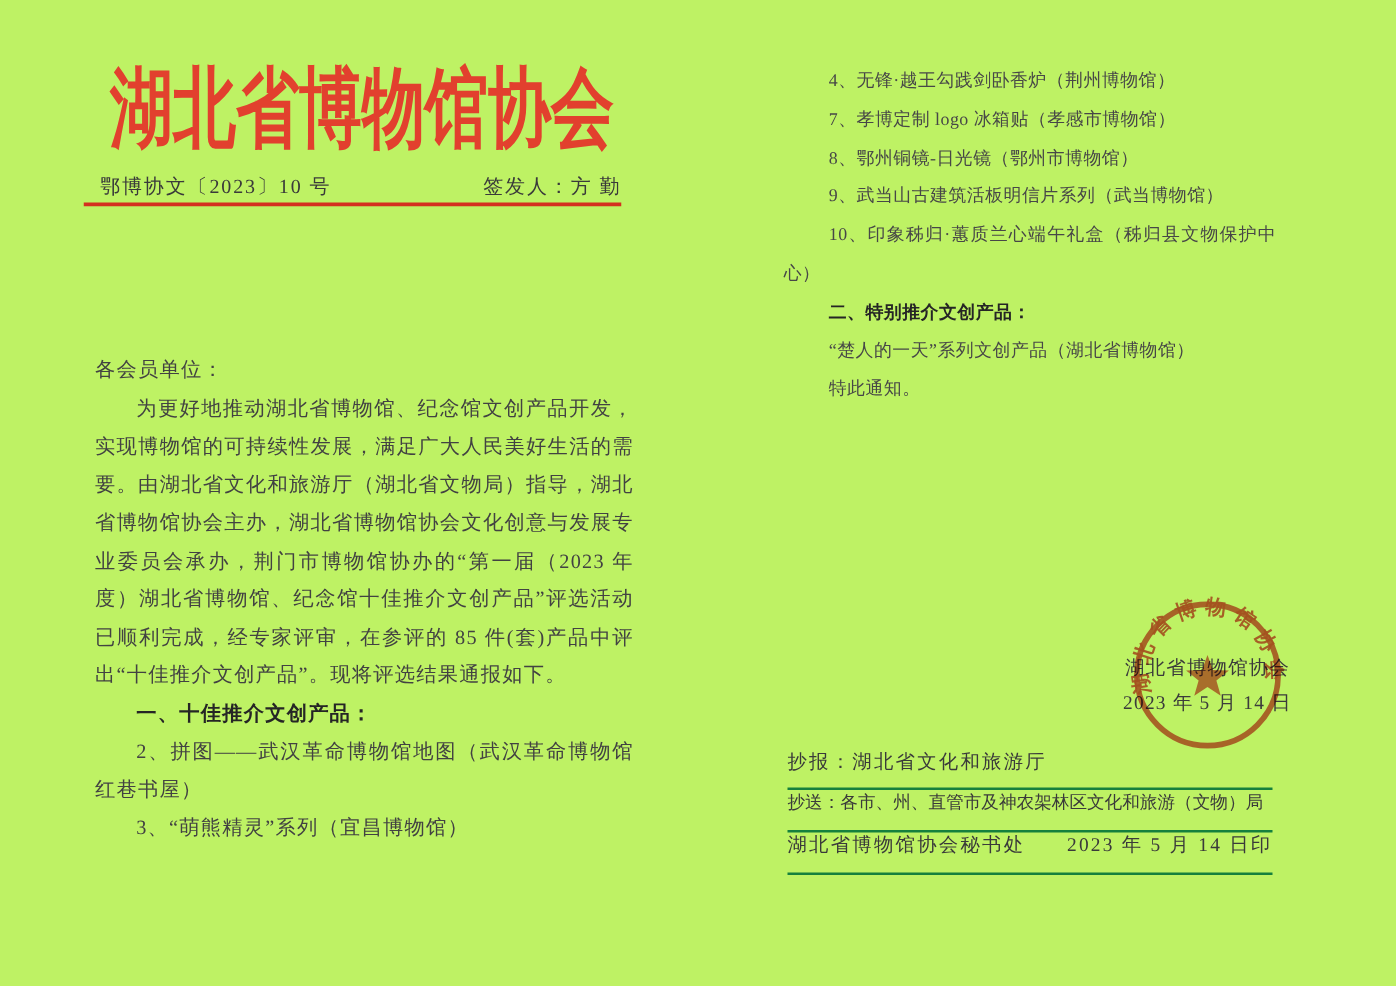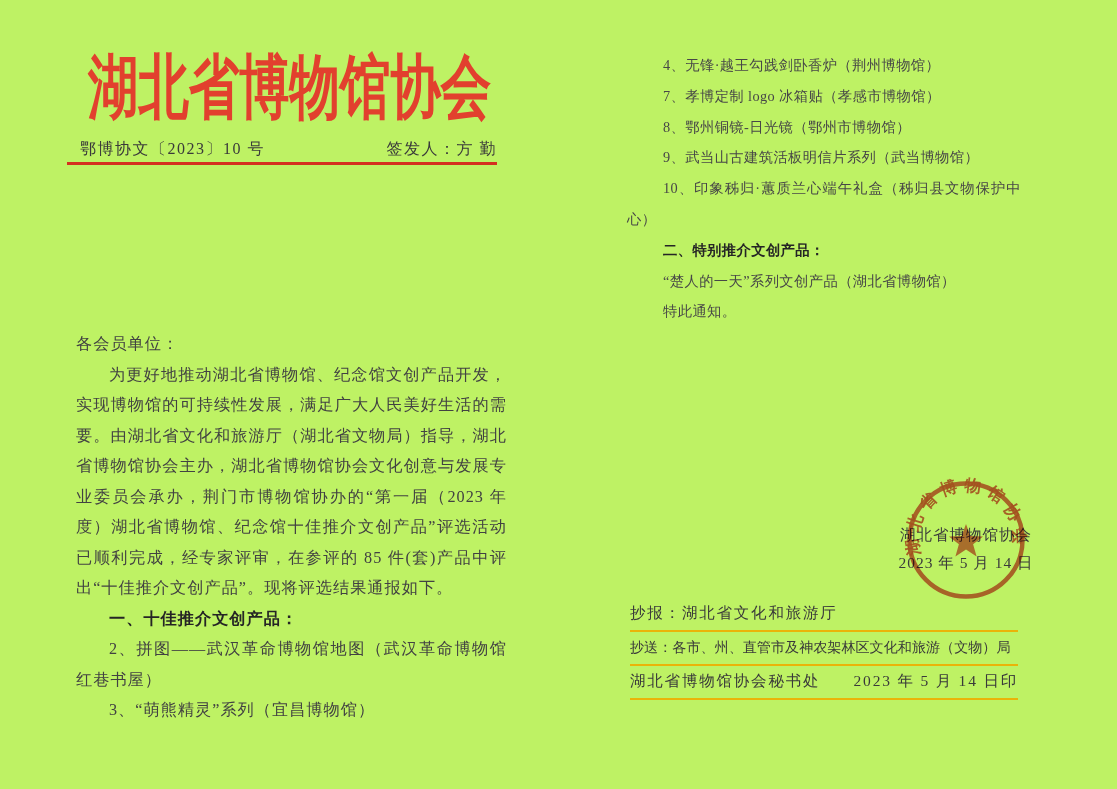--- a/index.html
+++ b/index.html
@@ -23,39 +23,39 @@
   .title{
     position:absolute;left:79px;top:190px;width:445px;
     font-size:22.5px;font-weight:bold;color:#252525;line-height:40px;letter-spacing:0.5px;
   }
   .left-flow{
     position:absolute;left:76px;top:281px;width:431px;
     font-size:16.2px;line-height:30.5px;letter-spacing:1px;
     text-align:justify;color:#424242;
   }
   .left-flow p{margin:0;text-indent:33px;}
-  .left-flow p.no-indent{text-indent:0;margin-top:48px;}
+  .left-flow p.no-indent{text-indent:0;}
   .heading{font-weight:bold;color:#252525;}
   
   .right-flow{
     position:absolute;left:627px;top:50px;width:394px;
     font-size:14.3px;line-height:30.8px;letter-spacing:0.4px;
     text-align:justify;color:#474747;
   }
   .right-flow p{margin:0;text-indent:36px;}
   .signoff{
     position:absolute;left:878px;top:521px;width:176px;
     text-align:center;font-size:15.5px;line-height:28px;letter-spacing:1px;color:#3b3b3b;
   }
   .seal{position:absolute;left:896px;top:470px;mix-blend-mode:multiply;opacity:0.92;}
   .footer{position:absolute;left:630px;top:599px;width:388px;font-size:15.5px;color:#3a3a3a;}
   .footer-row{
-    display:flex;justify-content:space-between;align-items:center;
+    display:flex;justify-content:space-between;align-items:flex-start;
     box-sizing:border-box;height:34px;padding-bottom:2px;
-    border-bottom:2px solid #eab308;letter-spacing:1.8px;white-space:nowrap;
+    border-bottom:2px solid #15803d;letter-spacing:1.8px;white-space:nowrap;
   }
   .footer-row:first-child{height:33px;}
   .condensed-text{font-size:14.1px;letter-spacing:0;}
 </style>
 </head>
 <body>
 
 <div class="page">
 
   <div class="masthead">湖北省博物馆协会</div>

